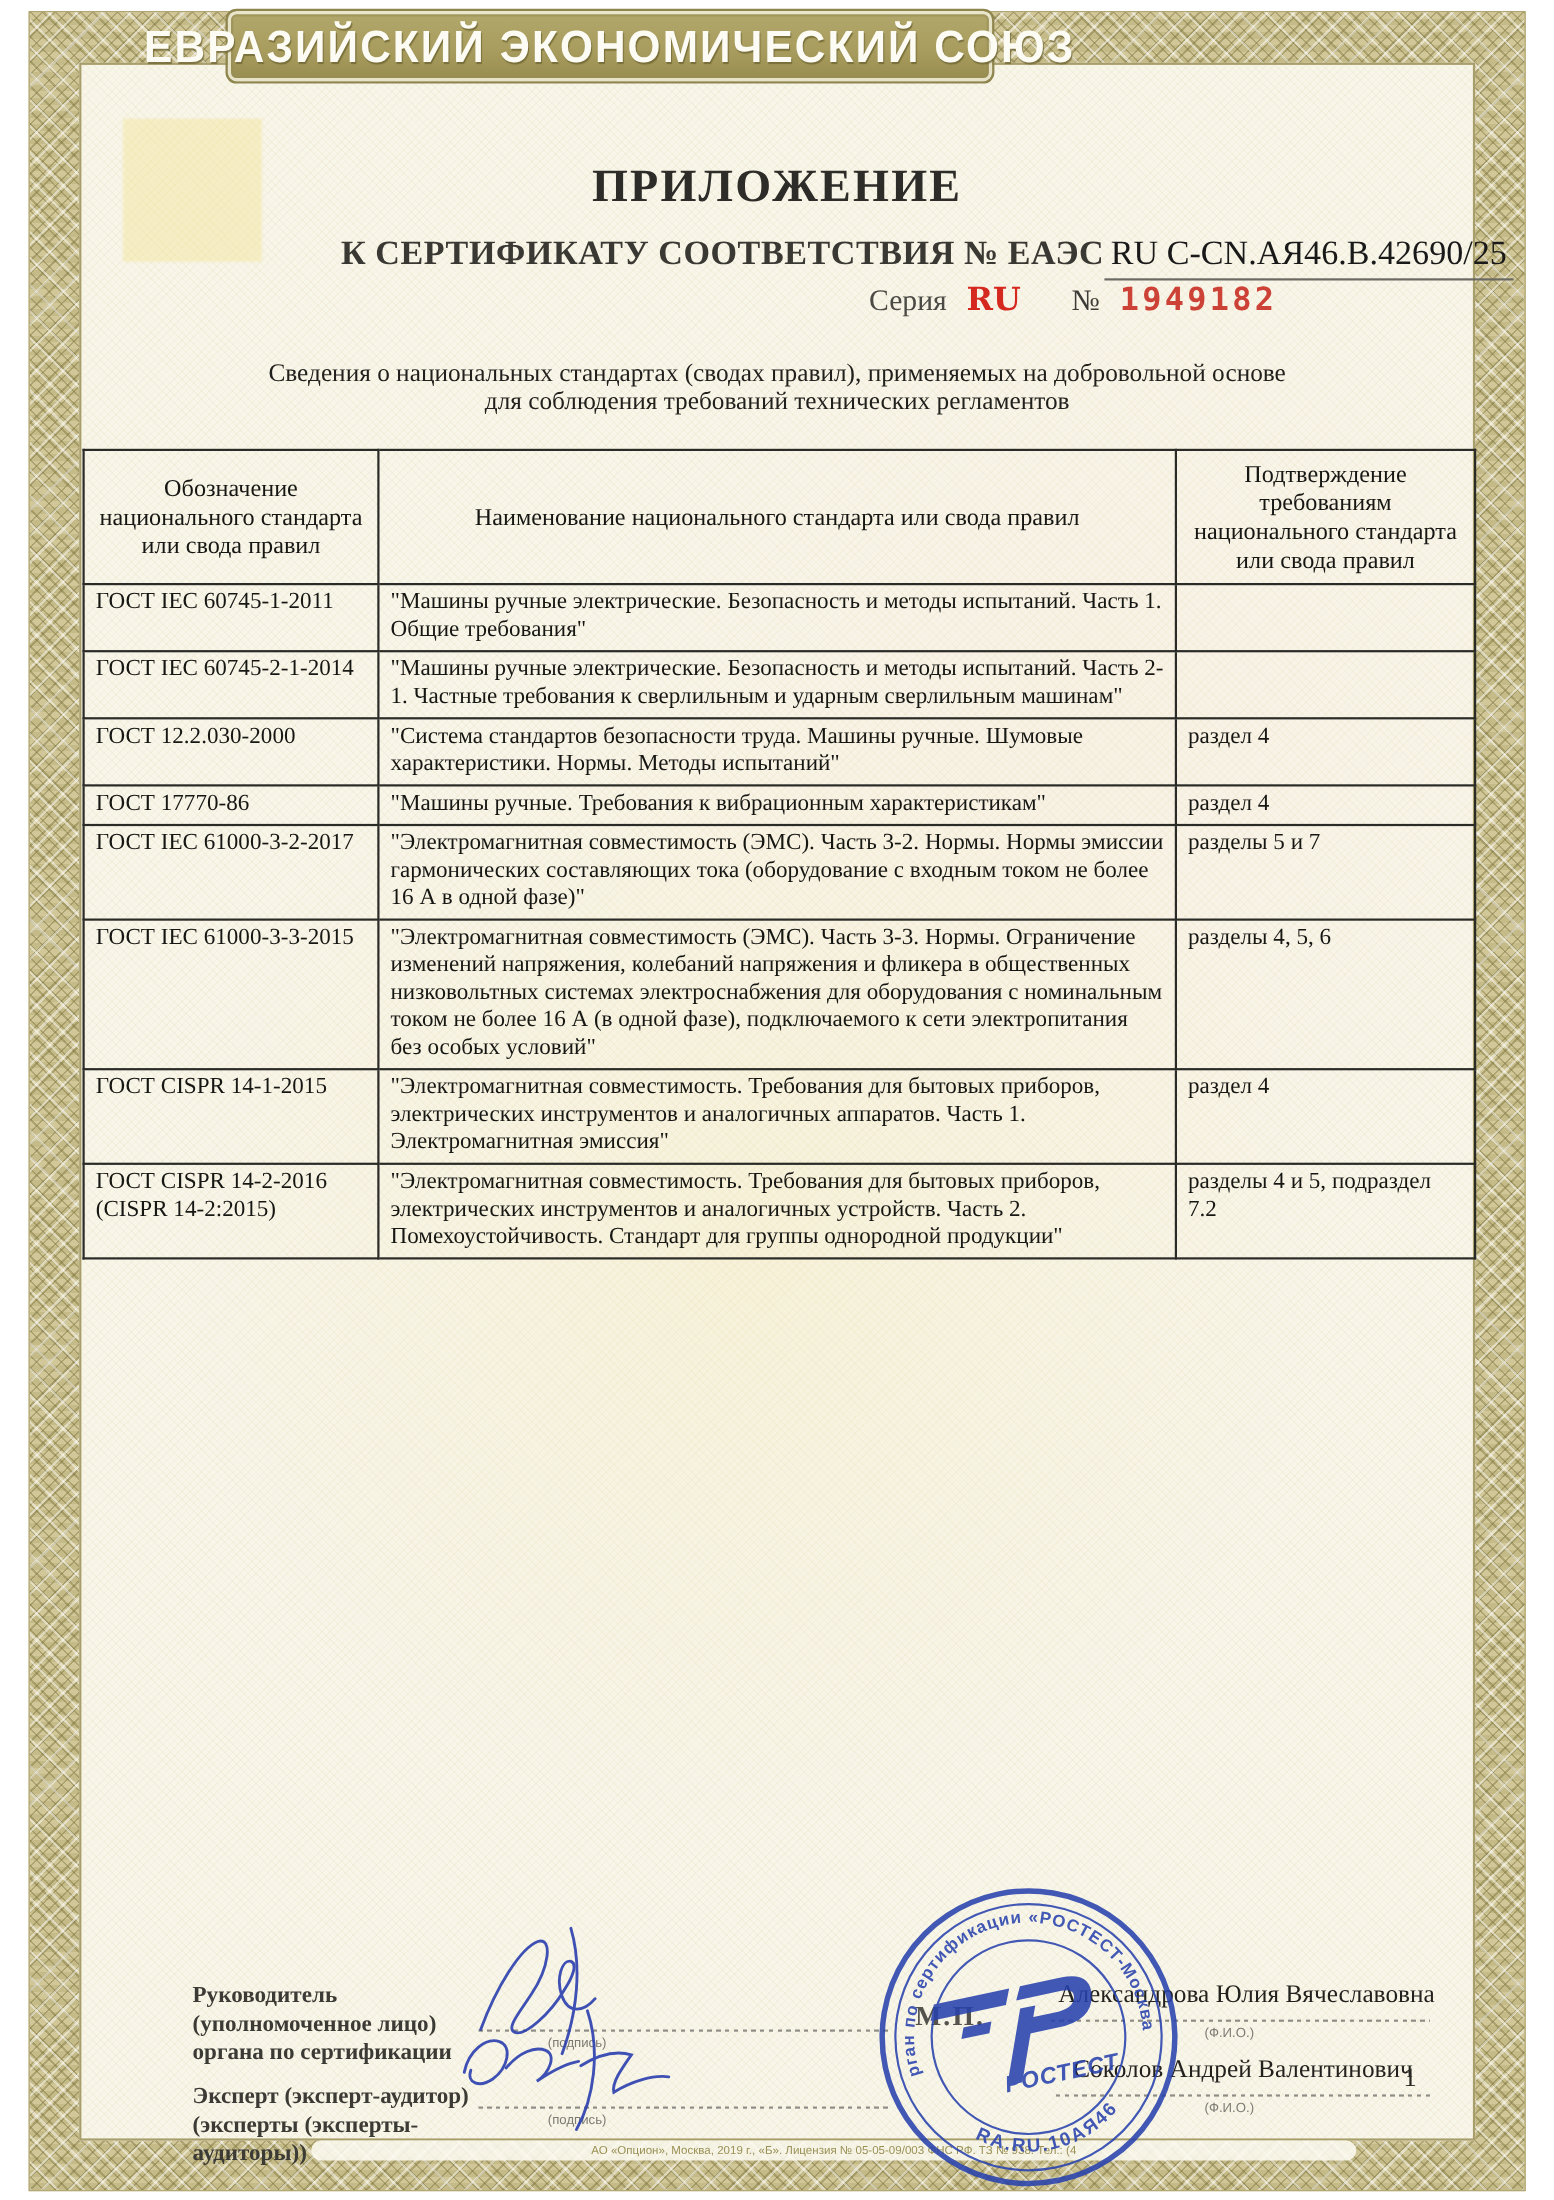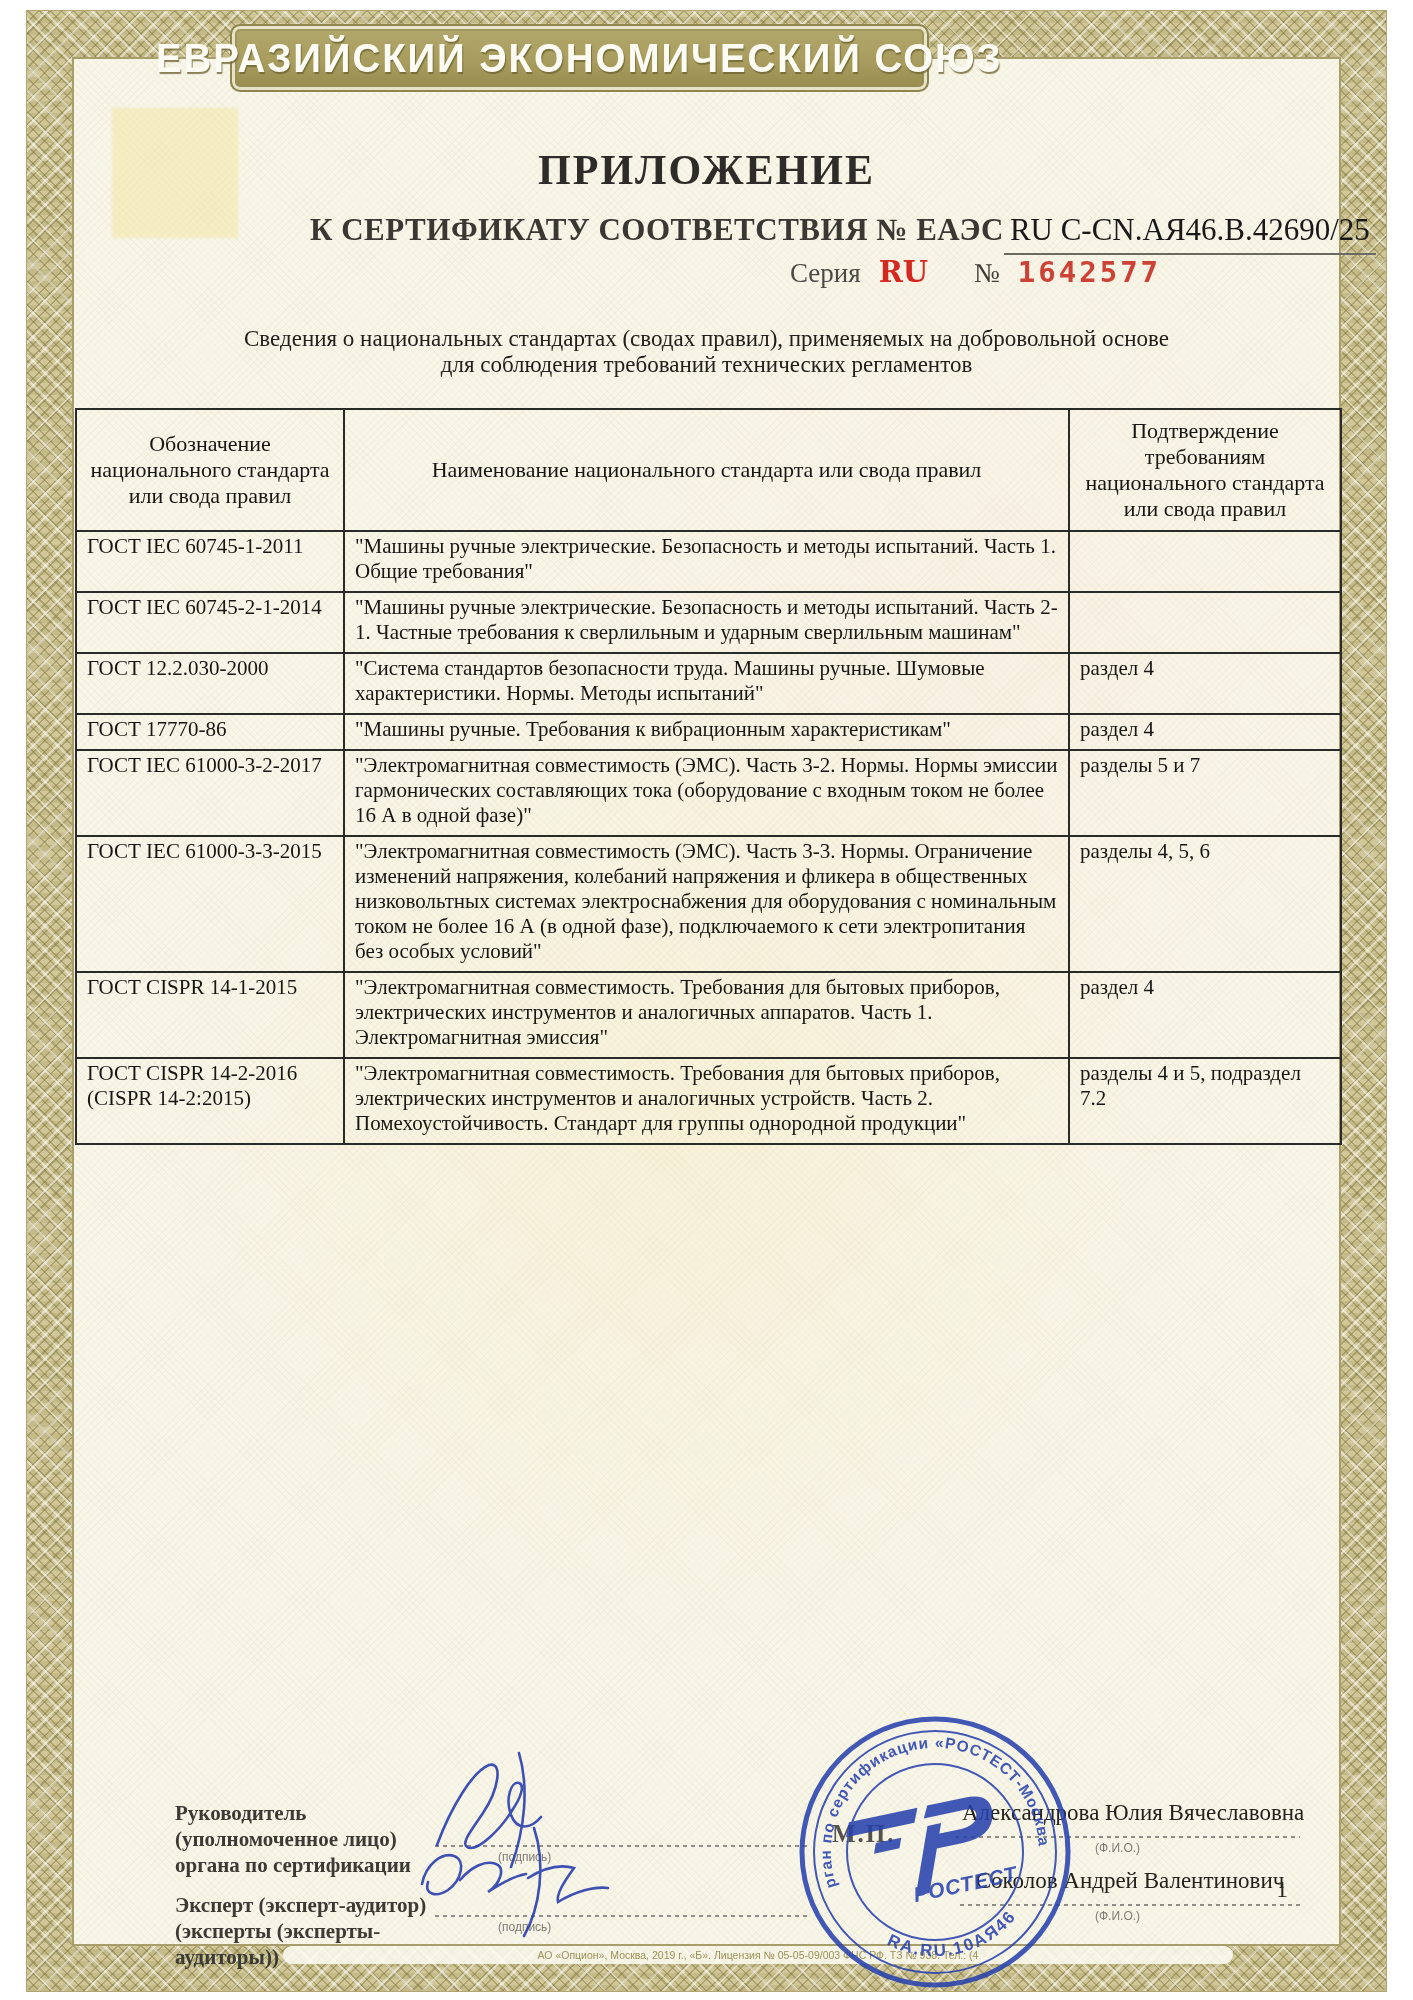--- a/index.html
+++ b/index.html
@@ -21,25 +21,25 @@
     border:2px solid #a89e6b;
     background-image:
       radial-gradient(circle at 48% 57%, rgba(242,222,130,.16) 0, rgba(242,222,130,.08) 18%, transparent 42%),
       radial-gradient(circle at 72% 32%, rgba(248,212,190,.10) 0, transparent 30%),
       repeating-linear-gradient(45deg, rgba(205,190,130,.09) 0 1px, transparent 1px 5px),
       repeating-linear-gradient(-45deg, rgba(205,190,130,.09) 0 1px, transparent 1px 5px);}
   .wm-rect{position:absolute;left:112px;top:108px;width:126px;height:130px;z-index:3;
     background:rgba(240,224,122,.34);filter:blur(1px);}
 
   
-  .banner{position:absolute;left:205px;top:24px;width:695px;height:64px;z-index:5;
+  .banner{position:absolute;left:205px;top:8px;width:695px;height:64px;z-index:5;
     background:linear-gradient(180deg,#b3a86c 0,#a89d5e 55%,#978c4f 100%);
     border:2px solid #8e854f;border-radius:10px;
     box-shadow:inset 0 0 0 3px rgba(245,242,221,.85), inset 0 0 0 5px rgba(150,140,85,.6);
-    display:flex;align-items:center;justify-content:center;margin-left:25px;}
+    display:flex;align-items:center;justify-content:center;}
   .banner span{display:inline-block;transform:scaleX(.94);
     font-family:"Liberation Sans", sans-serif;font-weight:bold;font-size:41px;
     letter-spacing:2px;color:#fdfcf4;text-shadow:1px 2px 1px rgba(110,100,50,.8);white-space:nowrap;}
 
   
   .abs{position:absolute;z-index:4;}
   .doc-title{left:73px;width:1267px;top:146px;text-align:center;
     font-weight:bold;font-size:42px;letter-spacing:2px;color:#2e2c28;}
   .cert-line{left:310px;top:212px;display:flex;align-items:baseline;white-space:nowrap;}
   .cert-label{font-weight:bold;font-size:31px;color:#3a3833;letter-spacing:.5px;}
@@ -104,21 +104,21 @@
 
   <div class="abs cert-line">
     <span class="cert-label">К СЕРТИФИКАТУ СООТВЕТСТВИЯ № ЕАЭС</span>
     <span class="cert-number">RU C-CN.АЯ46.В.42690/25</span>
   </div>
 
   <div class="abs series-line">
     <span class="series-label">Серия</span>
     <span class="series-code">RU</span>
     <span class="blank-no-sign">№</span>
-    <span class="blank-number">1642577</span>
+    <span class="blank-number">1949182</span>
   </div>
 
   <div class="abs intro">
     <div>Сведения о национальных стандартах (сводах правил), применяемых на добровольной основе</div>
     <div>для соблюдения требований технических регламентов</div>
   </div>
 
   <table class="std">
     <colgroup>
         <col class="c1">

